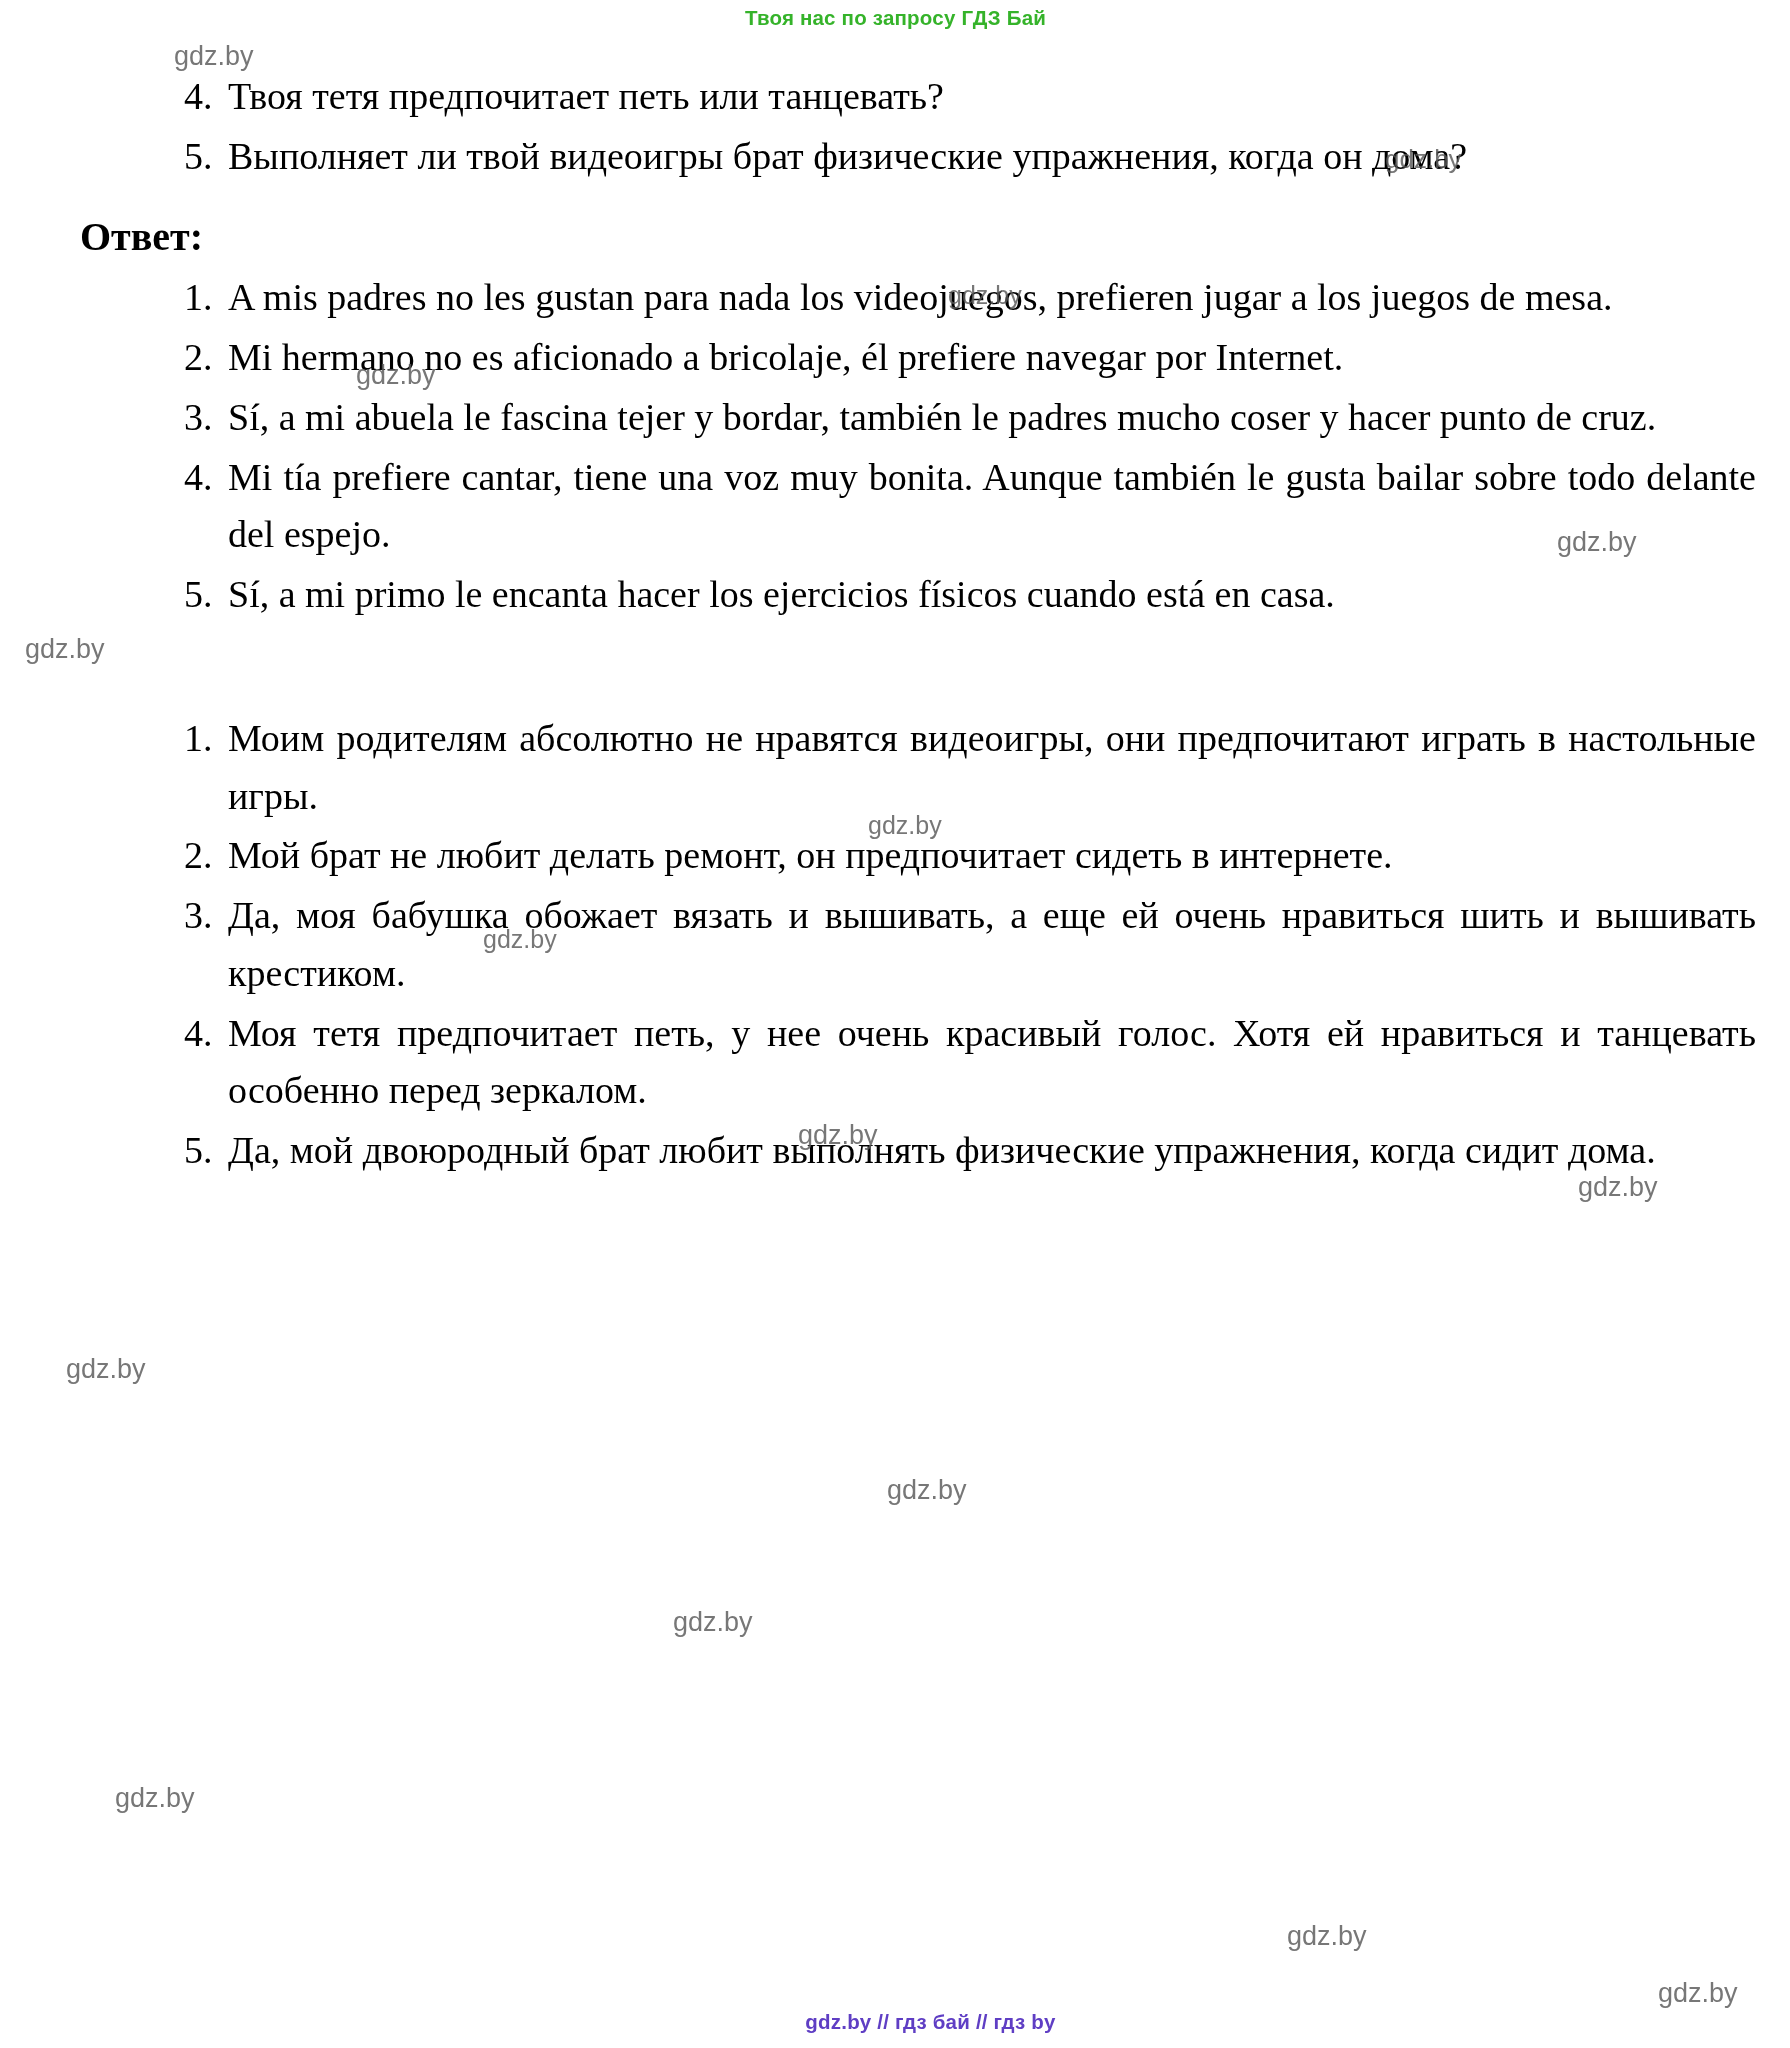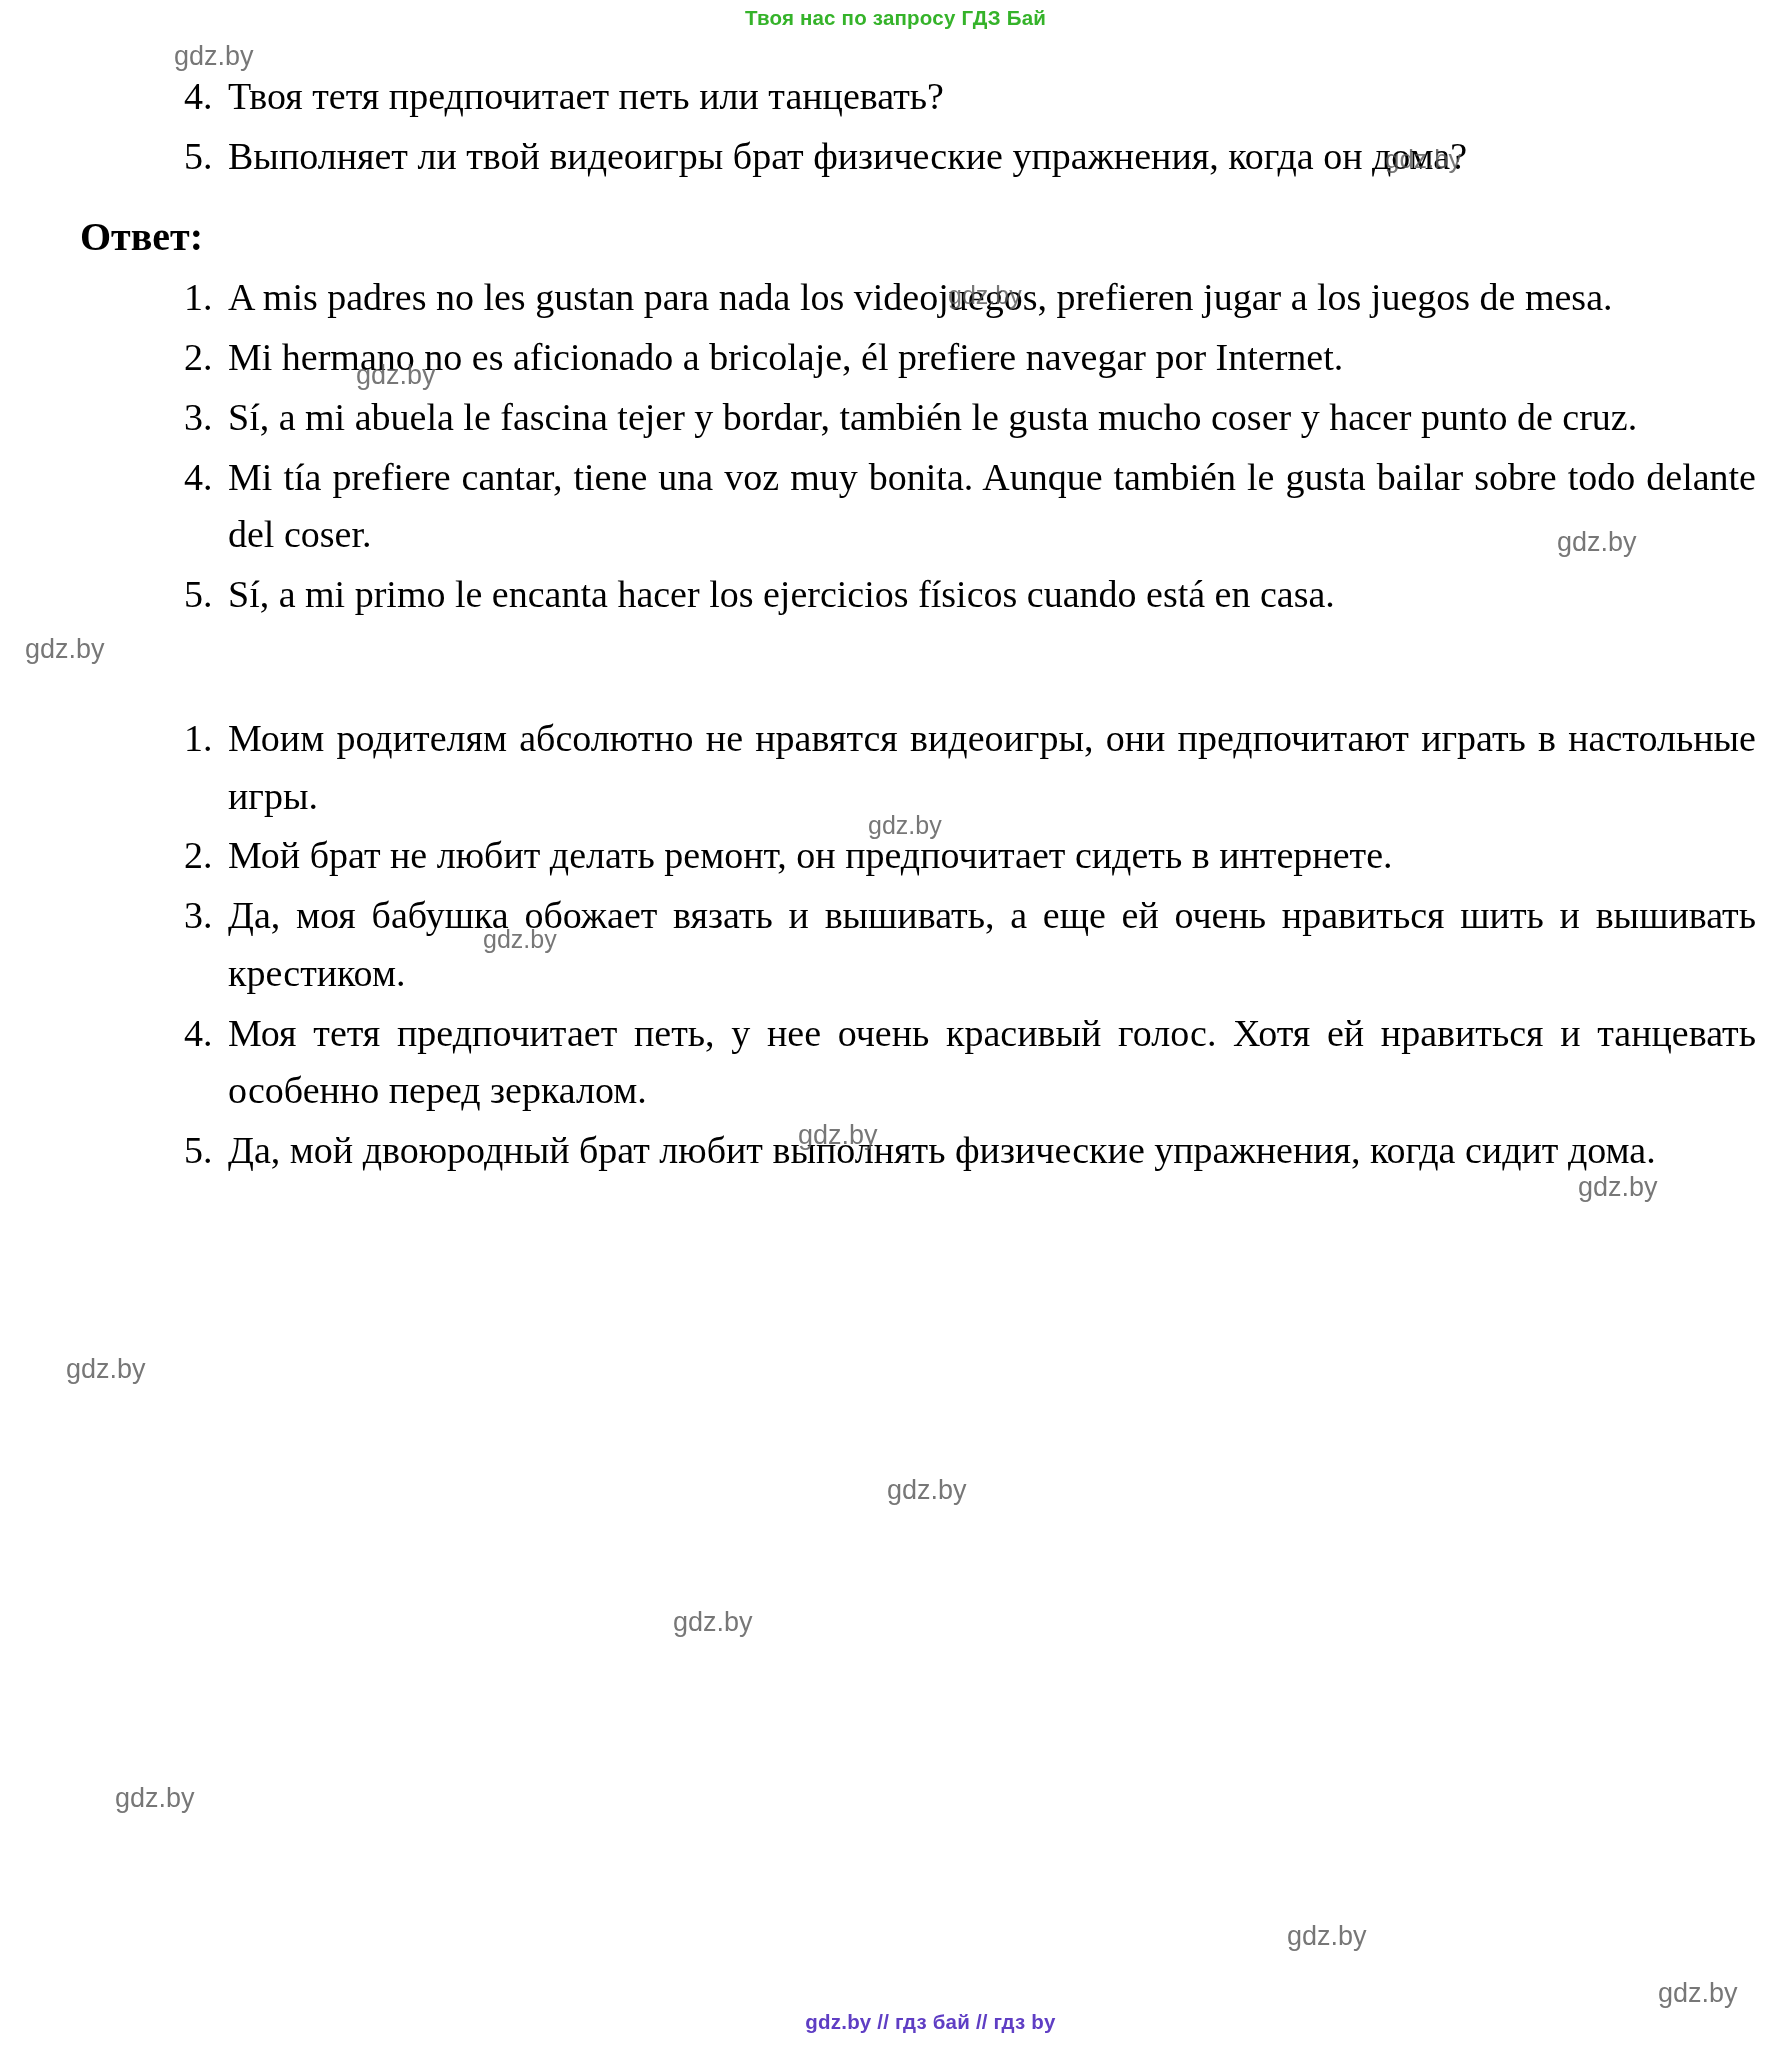--- a/index.html
+++ b/index.html
@@ -134,25 +134,25 @@
     <li class="item">
       <span class="num">1.</span>
       <span class="txt">A mis padres no les gustan para nada los videojuegos, prefieren jugar a los juegos de mesa.</span>
     </li>
     <li class="item">
       <span class="num">2.</span>
       <span class="txt">Mi hermano no es aficionado a bricolaje, él prefiere navegar por Internet.</span>
     </li>
     <li class="item">
       <span class="num">3.</span>
-      <span class="txt">Sí, a mi abuela le fascina tejer y bordar, también le gusta mucho coser y hacer punto de cruz.</span>
+      <span class="txt">Sí, a mi abuela le fascina tejer y bordar, también le padres mucho coser y hacer punto de cruz.</span>
     </li>
     <li class="item">
       <span class="num">4.</span>
-      <span class="txt">Mi tía prefiere cantar, tiene una voz muy bonita. Aunque también le gusta bailar sobre todo delante del coser.</span>
+      <span class="txt">Mi tía prefiere cantar, tiene una voz muy bonita. Aunque también le gusta bailar sobre todo delante del espejo.</span>
     </li>
     <li class="item">
       <span class="num">5.</span>
       <span class="txt">Sí, a mi primo le encanta hacer los ejercicios físicos cuando está en casa.</span>
     </li>
   </ol>
 
   <div class="gap"></div>
 
   <ol class="numbered block-ru-a">

